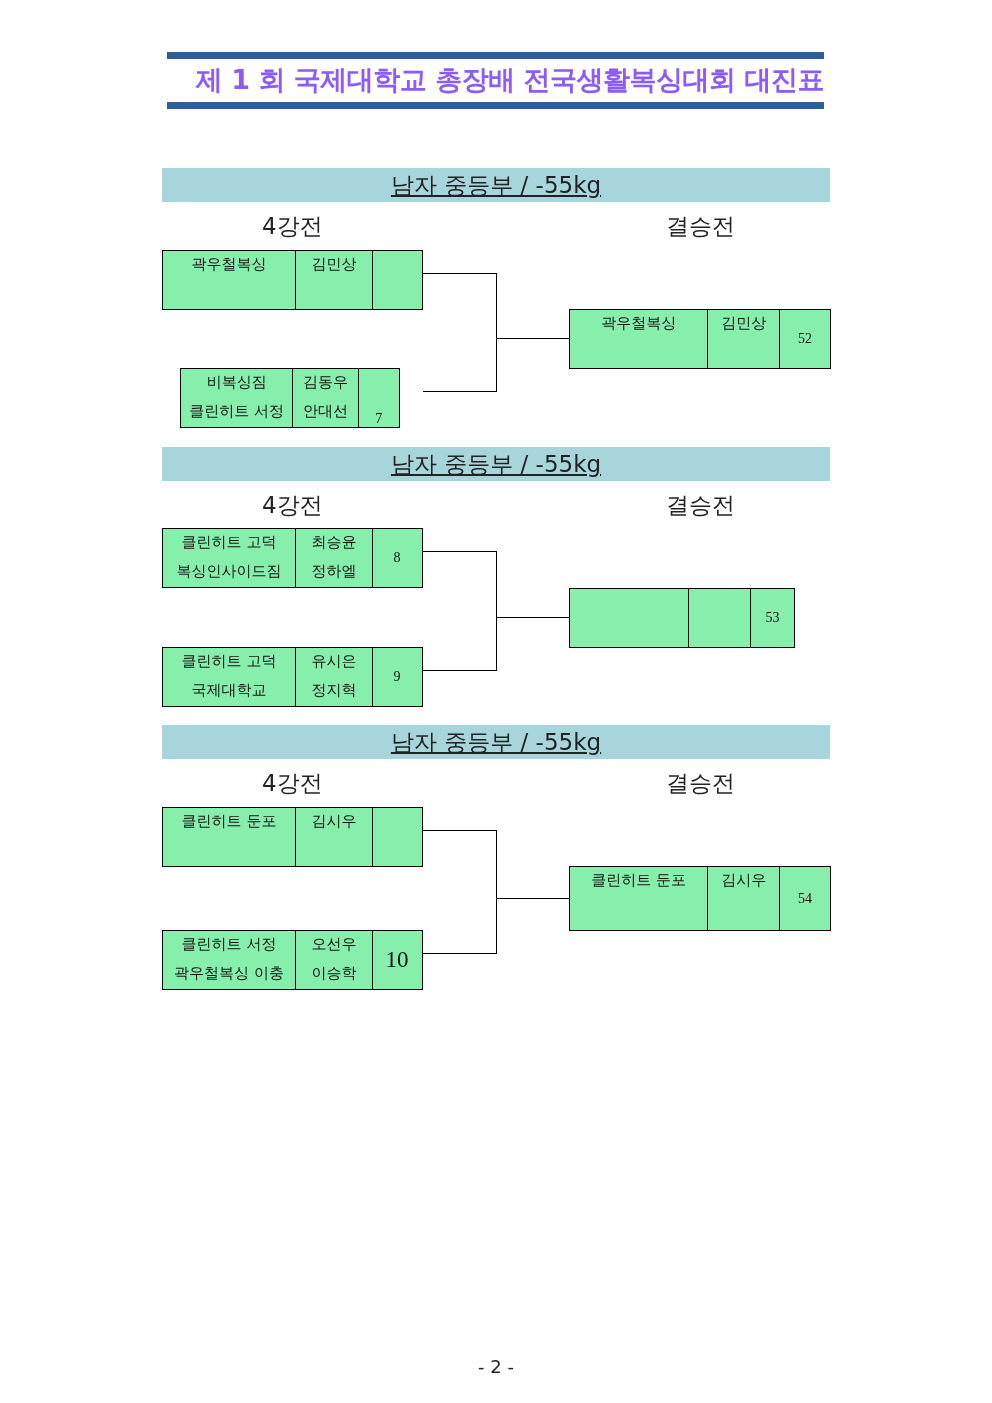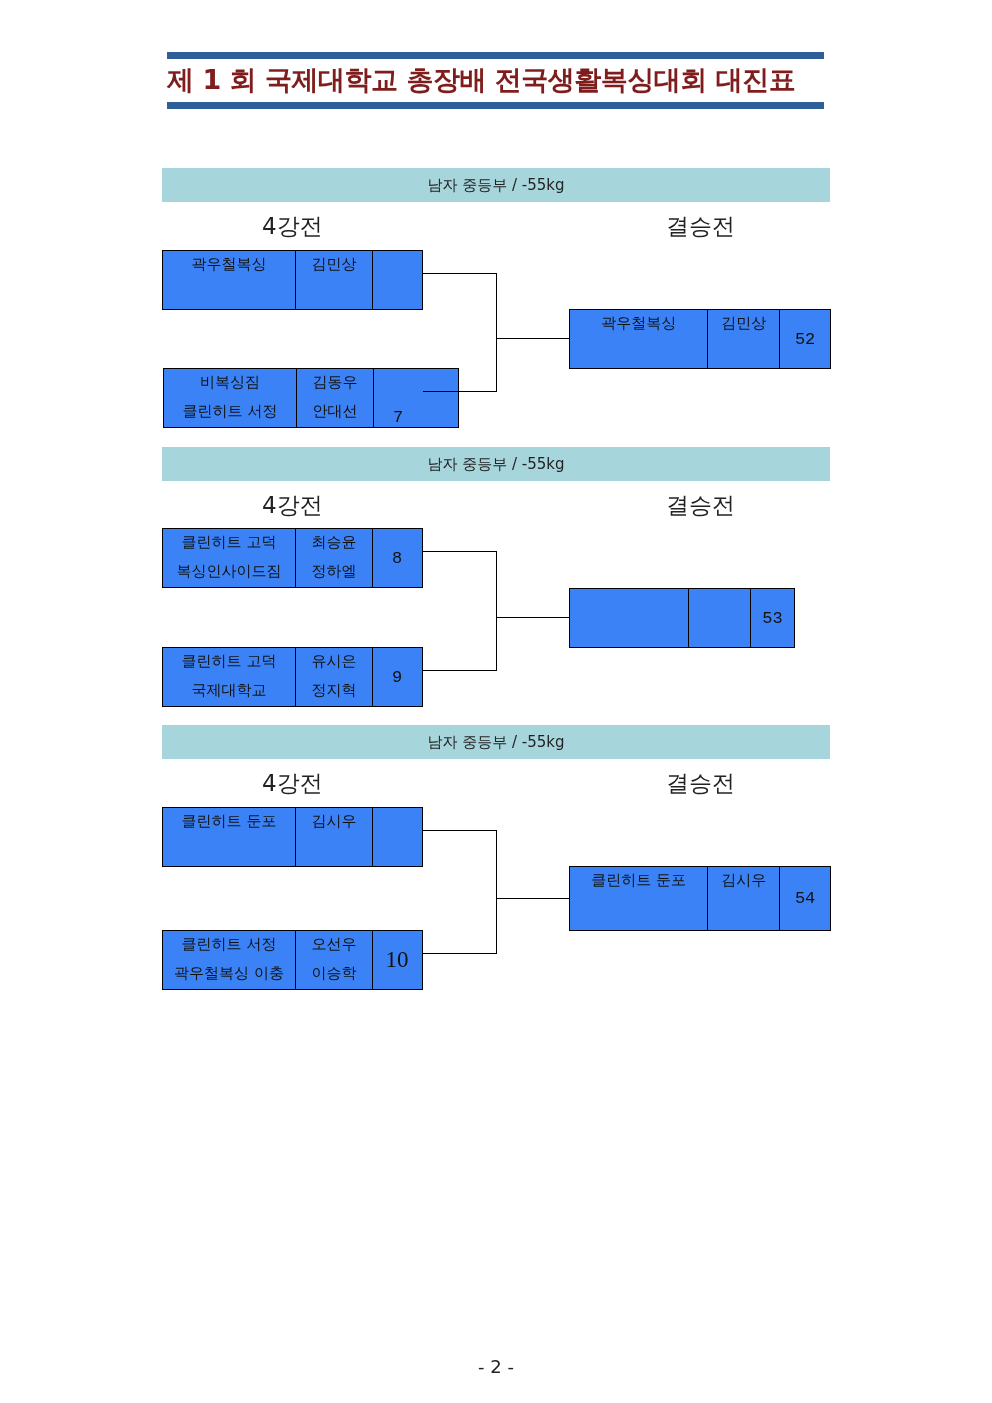--- a/index.html
+++ b/index.html
@@ -1,27 +1,27 @@
 <!DOCTYPE html>
 <html><head>
 <meta charset="utf-8">
 <style>
   html, body { margin: 0; padding: 0; background: #ffffff; }
   body { width: 992px; height: 1403px; position: relative; font-family: "DejaVu Sans", "Liberation Sans", sans-serif; color: #111; overflow: hidden; }
   .title-bar { position: absolute; left: 167px; width: 657px; height: 7px; background: #2f5f99; }
-  .title { position: absolute; left: 167px; width: 657px; top: 62px; text-align: left; font-size: 27px; font-weight: bold; letter-spacing: -0.5px; color: #7f1d1d; }
+  .title { position: absolute; left: 167px; width: 657px; top: 62px; text-align: right; font-size: 27px; font-weight: bold; letter-spacing: -0.5px; color: #8b5cf6; }
   .section { position: absolute; left: 0; width: 992px; height: 260px; }
-  .banner { position: absolute; left: 162px; width: 668px; height: 34px; background: #a6d5dc; text-align: center; font-size: 15px; line-height: 34px; color: #222; }
+  .banner { position: absolute; left: 162px; width: 668px; height: 34px; background: #a6d5dc; text-align: center; font-size: 23px; line-height: 34px; color: #222; text-decoration: underline; }
   .round-label { position: absolute; font-size: 23px; color: #222; }
-  .entry { position: absolute; height: 60px; border: 1px solid #000; display: flex; box-sizing: border-box; background: #3b82f6; }
+  .entry { position: absolute; height: 60px; border: 1px solid #000; display: flex; box-sizing: border-box; background: #86efac; }
   .cell { border-right: 1px solid #000; box-sizing: border-box; display: flex; flex-direction: column; align-items: center; font-size: 15px; color: #111; }
   .cell:last-child { border-right: none; }
   .cell.team { width: 133px; }
   .cell.name { width: 77px; }
-  .cell.num { width: 48px; justify-content: center; font-family: Liberation Mono, monospace; font-size: 17px; }
+  .cell.num { width: 48px; justify-content: center; font-family: Liberation Serif, serif; font-size: 14px; }
   .cell.num.serif { font-family: "Liberation Serif", serif; font-size: 23px; }
   .cell .line { height: 29px; line-height: 26px; white-space: nowrap; }
   .final .cell.team { width: 139px; }
   .final .cell.name { width: 72px; }
   .final .cell.num { width: 50px; }
   .h { position: absolute; height: 1px; background: #000; }
   .v { position: absolute; width: 1px; background: #000; }
   .footer { position: absolute; top: 1356px; left: 0; width: 992px; text-align: center; font-size: 18px; color: #222; }
 </style>
 </head>
@@ -41,21 +41,21 @@
         <span class="line">곽우철복싱</span>
         <span class="line"></span>
       </div>
       <div class="cell name">
         <span class="line">김민상</span>
         <span class="line"></span>
       </div>
       <div class="cell num "></div>
     </div>
 
-    <div class="entry " style="left:163px; top:200px; width:296px;align-items:flex-end;">
+    <div class="entry " style="left:180px; top:200px; width:220px;align-items:flex-end;">
       <div class="cell team">
         <span class="line">비복싱짐</span>
         <span class="line">클린히트 서정</span>
       </div>
       <div class="cell name">
         <span class="line">김동우</span>
         <span class="line">안대선</span>
       </div>
       <div class="cell num ">7</div>
     </div>

